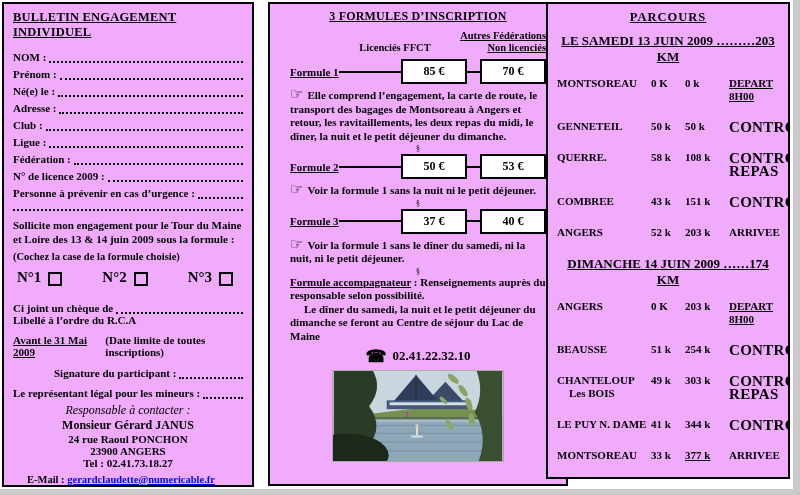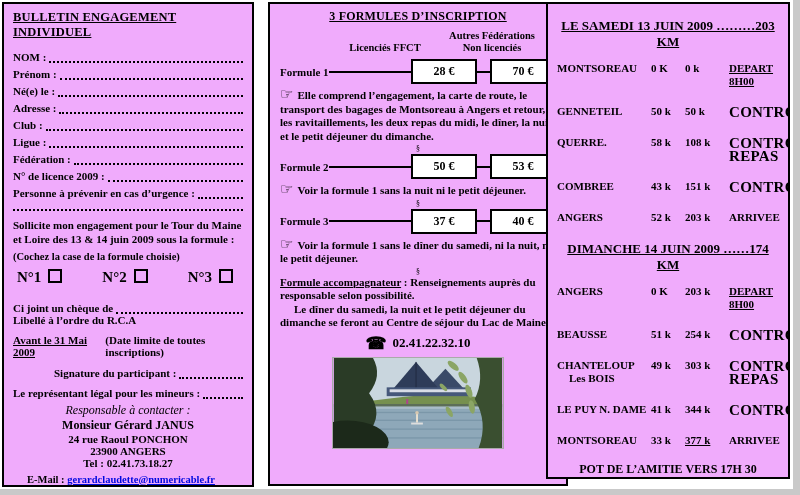--- a/index.html
+++ b/index.html
@@ -1,53 +1,53 @@
 <!DOCTYPE html>
 <html><head>
 <meta charset="utf-8">
 <style>
   * { margin:0; padding:0; box-sizing:border-box; }
   html,body { width:800px; height:495px; }
   body { background:#c9c9c9; font-family:"Liberation Serif", serif; color:#000; position:relative; overflow:hidden; }
   .sheet { position:absolute; left:0; top:0; width:793px; height:489px; background:#ffffff; }
   .panel { position:absolute; top:2px; border:2px solid #000; background:#f0abfc; overflow:hidden; }
   #panel-left   { left:2px;   width:252px; height:485px; padding:6px 9px; }
-  #panel-middle { left:268px; width:300px; height:484px; padding:5px 10px; }
+  #panel-middle { left:268px; width:300px; height:484px; padding:5px 20px; }
   #panel-right  { left:546px; width:244px; height:477px; padding:6px 7px; }
   .u { text-decoration:underline; }
 
   
   .lp-title { font-size:12.5px; font-weight:bold; text-decoration:underline; letter-spacing:.2px; margin-bottom:6px; }
   .field-row { display:flex; align-items:flex-end; height:17px; font-size:11px; font-weight:bold; }
   .field-row .dots, .dots-line { flex:1; border-bottom:2px dotted #000; margin-left:3px; height:12px; }
   .dots-row { display:flex; height:17px; }
   .dots-row .dots-line { margin-left:0; }
   .lp-par { font-size:11px; font-weight:bold; line-height:13.5px; margin-top:3px; }
   .lp-note { font-size:10.5px; font-weight:bold; margin-top:5px; }
   .cb-row { display:flex; justify-content:space-between; align-items:center; margin:7px 10px 0 4px; }
-  .cb-item { display:flex; align-items:flex-start; gap:7px; font-size:15px; font-weight:bold; }
+  .cb-item { display:flex; align-items:flex-end; gap:7px; font-size:15px; font-weight:bold; }
   .cb-box { width:14px; height:14px; border:2px solid #000; display:inline-block; }
   .cheque-row { margin-top:11px; }
   .avant-row { display:flex; gap:8px; font-size:11px; font-weight:bold; margin-top:6px; align-items:baseline; }
   .avant-row .u { text-decoration:underline; }
   .resp-head { font-style:italic; font-weight:normal; font-size:12px; text-align:center; margin-top:4px; }
   .contact { text-align:center; font-weight:bold; }
   .contact .c-name { font-size:12px; }
   .contact .c-line { font-size:11px; }
   .link-row { font-size:10.5px; font-weight:bold; margin-top:5px; padding-left:14px; }
   a.doclink { color:#0009e0; font-weight:bold; text-decoration:underline; cursor:pointer; }
 
   
   .mp-title { font-size:12px; font-weight:bold; text-decoration:underline; text-align:center; margin-bottom:6px; letter-spacing:.2px; }
   .price-headers { display:flex; font-size:10.5px; font-weight:bold; line-height:12px; margin-bottom:4px; }
   .ph-spacer { flex:0 0 62px; }
   .ph1 { flex:0 0 86px; text-align:center; align-self:flex-end; }
-  .ph2 { flex:1; text-align:center; }
+  .ph2 { flex:1; text-align:right;text-decoration:underline; }
   .formule-row { display:flex; align-items:center; height:27px; }
-  .f-label { font-size:11px; font-weight:bold; white-space:nowrap; }
+  .f-label { font-size:11px; font-weight:bold; text-decoration:underline; white-space:nowrap; }
   .f-line1 { flex:1; border-top:2px solid #000; min-width:6px; }
   .f-line2 { flex:0 0 13px; border-top:2px solid #000; }
   .price-box { flex:0 0 66px; height:25px; border:2px solid #000; font-size:12px; font-weight:bold; display:flex; align-items:center; justify-content:center; background:#fff; }
   .hand-note { font-size:11px; font-weight:bold; line-height:13.5px; margin-top:3px; text-align:left; }
   .hand-icon { font-size:15px; font-weight:normal; margin-right:4px; }
   .sep { text-align:center; font-size:8px; line-height:9px; margin-top:1px; }
   .accomp, .diner { font-size:11px; font-weight:bold; line-height:13.5px; }
   .diner { text-indent:14px; }
   .phone-row { text-align:center; font-size:13px; font-weight:bold; margin-top:3px; }
   .phone-icon { font-size:17px; vertical-align:-2px; margin-right:6px; }
@@ -181,21 +181,21 @@
       <span class="ph1">Licenciés FFCT</span>
       <span class="ph2">
         <span>Autres Fédérations</span><br>
         <span>Non licenciés</span>
       </span>
     </div>
 
     <div class="formule-row">
       <span class="f-label">Formule 1</span>
       <span class="f-line1"></span>
-      <span class="price-box">28 €</span>
+      <span class="price-box">85 €</span>
       <span class="f-line2"></span>
       <span class="price-box">70 €</span>
     </div>
     <div class="hand-note"><span class="hand-icon">☞</span><span>Elle comprend l’engagement, la carte de route, le transport des bagages de Montsoreau à Angers et retour, les ravitaillements, les deux repas du midi, le dîner, la nuit et le petit déjeuner du dimanche.</span></div>
     <div class="sep">§</div>
 
     <div class="formule-row">
       <span class="f-label">Formule 2</span>
       <span class="f-line1"></span>
       <span class="price-box">50 €</span>
@@ -252,20 +252,21 @@
           <ellipse cx="141" cy="50" rx="7" ry="3" transform="rotate(80 141 50)"></ellipse>
           <ellipse cx="118" cy="55" rx="6" ry="2.5" transform="rotate(60 118 55)"></ellipse>
           <ellipse cx="112" cy="30" rx="5" ry="2" transform="rotate(45 112 30)"></ellipse>
         </g>
       </svg>
     </div>
 
   </div>
 
   <div class="panel" id="panel-right">
+    <div class="rp-title">PARCOURS</div>
 
     <div class="day-title">LE SAMEDI 13 JUIN 2009 ………203 KM</div>
     <div class="stage-rows">
       <div class="stage-row">
           <span class="st-city">MONTSOREAU</span>
           <span class="st-d1">0 K</span>
           <span class="st-d2">0 k</span>
           <span class="st-note note-underline">DEPART 8H00</span>
         </div>
       <div class="stage-row">

